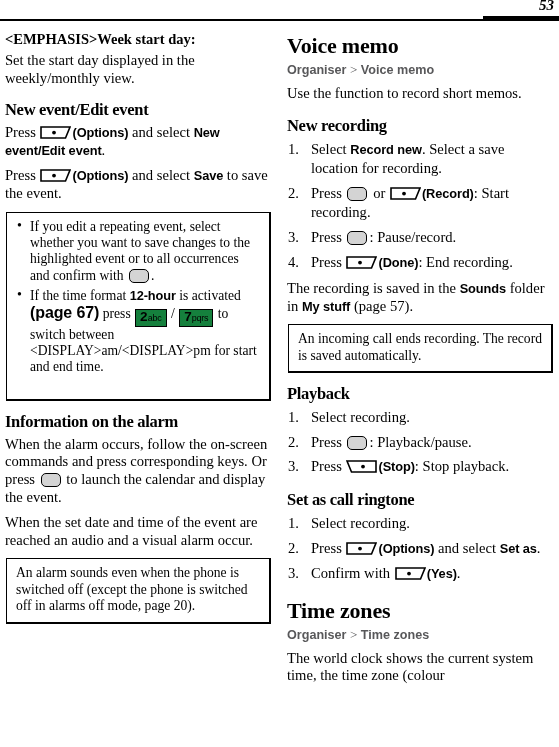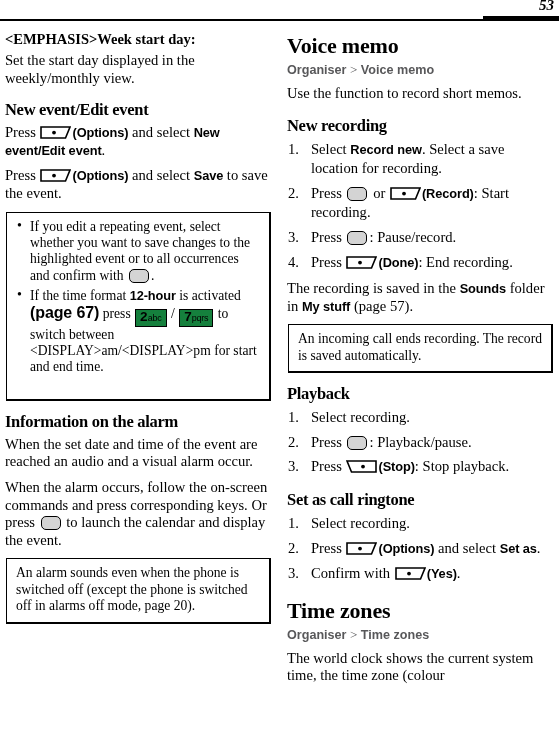--- a/index.html
+++ b/index.html
@@ -276,26 +276,26 @@
           <span>press</span>
           <span class="key-num"><span class="d">2</span><span class="l">abc</span></span>
           <span>/</span>
           <span class="key-num"><span class="d">7</span><span class="l">pqrs</span></span>
           <span>to switch between &lt;DISPLAY&gt;am/&lt;DISPLAY&gt;pm for start and end time.</span>
         </li>
       </ul>
     </div>
 
     <h2 class="sect tight">Information on the alarm</h2>
-    <p class="body">When the set date and time of the event are reached an audio and a visual alarm occur.</p>
     <p class="body">
       <span>When the alarm occurs, follow the on-screen commands and press corresponding keys. Or press</span>
       <span class="key-ok"></span>
       <span>to launch the calendar and display the event.</span>
     </p>
+    <p class="body">When the set date and time of the event are reached an audio and a visual alarm occur.</p>
 
     <div class="notebox">
       <p>An alarm sounds even when the phone is switched off (except the phone is switched off in alarms off mode, page 20).</p>
     </div>
   </div>
 
   <div class="col">
 
     <h1 class="chapter">Voice memo</h1>
     <p class="crumb">

